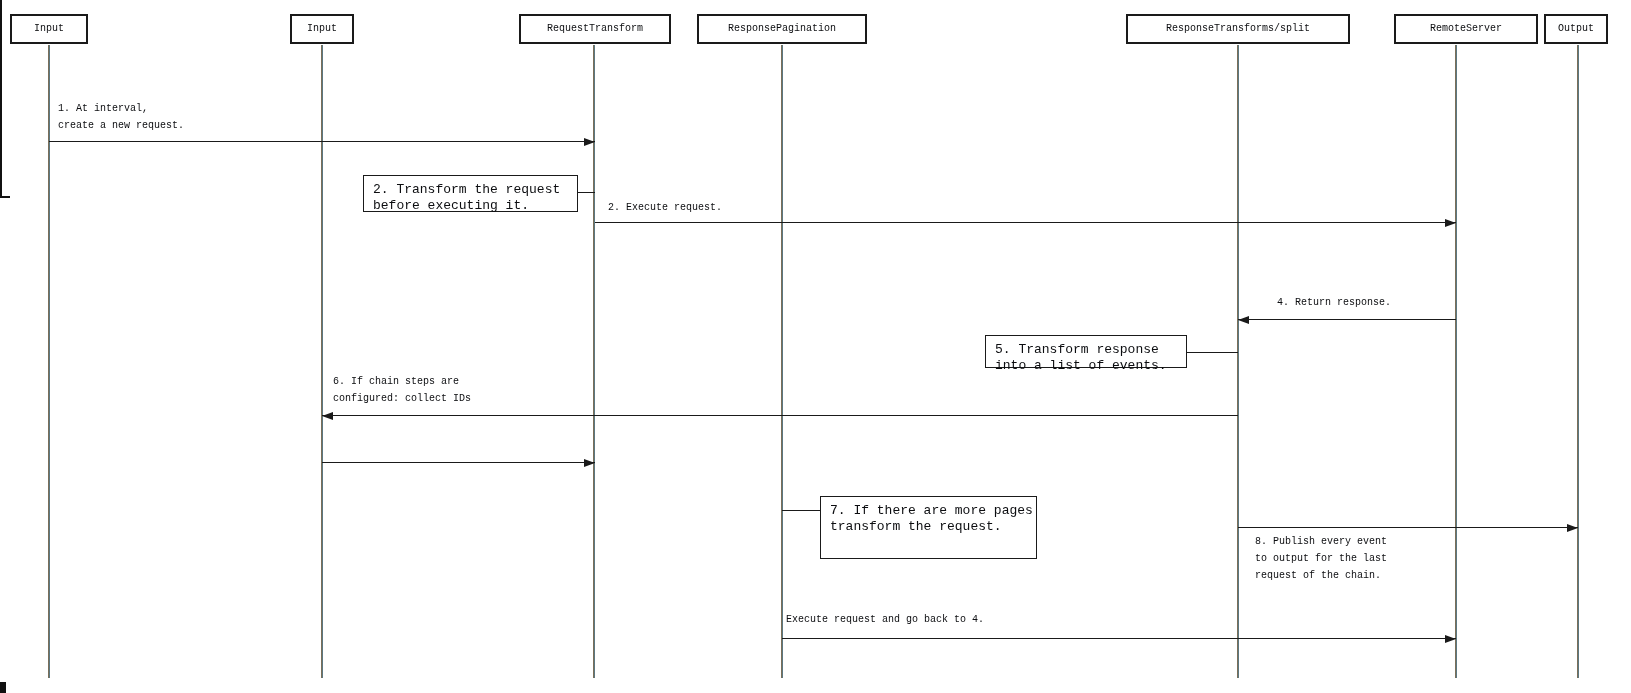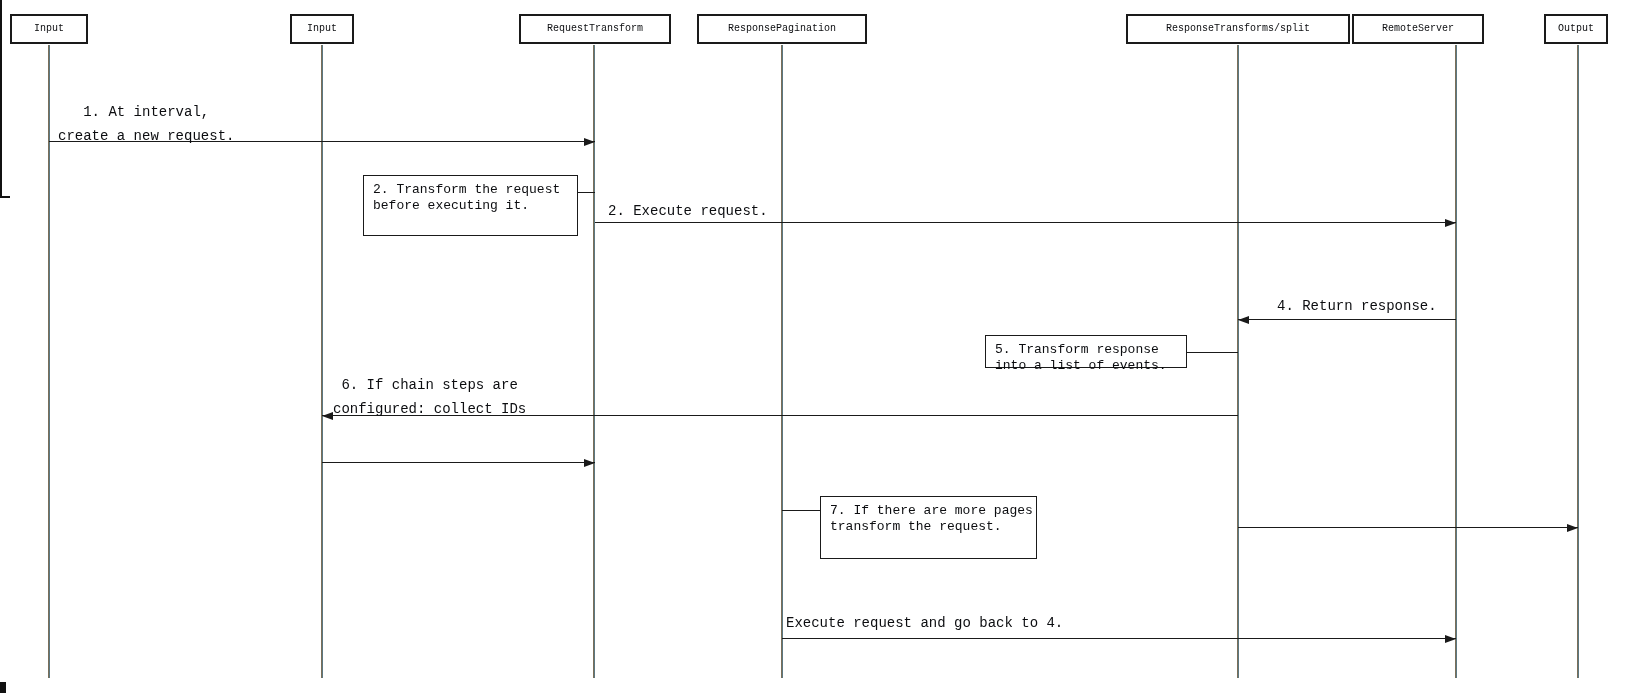--- a/index.html
+++ b/index.html
@@ -29,21 +29,21 @@
     border-top:4px solid transparent;border-bottom:4px solid transparent;
   }
   .head.right{right:0;border-left:11px solid var(--line,#1a1a1a);}
   .head.left{left:0;border-right:11px solid var(--line,#1a1a1a);}
   .note{
     position:absolute;box-sizing:border-box;
     border:1px solid var(--line,#1a1a1a);background:var(--bg,#fff);
     padding:6px 9px;font-size:13px;line-height:16px;white-space:pre;z-index:2;
   }
   .label{
-    position:absolute;font-size:14px;line-height:24px;white-space:pre;z-index:2;text-align:center;
+    position:absolute;font-size:10px;line-height:17px;white-space:pre;z-index:2;
   }
   .artifact{position:absolute;background:#111;z-index:4;}
 </style>
 </head>
 <body>
 
 <div id="canvas" style="--bg: #ffffff; --ink: #0c0d10; --line: #1a1a1a; --lifeline-a: #8a6a45; --lifeline-b: #4d7d95;">
 
   <div class="lifeline" style="left:48px"></div>
   <div class="lifeline" style="left:321px"></div>
@@ -51,30 +51,30 @@
   <div class="lifeline" style="left:781px"></div>
   <div class="lifeline" style="left:1237px"></div>
   <div class="lifeline" style="left:1455px"></div>
   <div class="lifeline" style="left:1577px"></div>
 
   <div class="pbox" style="left:10px;width:78px">Input</div>
   <div class="pbox" style="left:290px;width:64px">Input</div>
   <div class="pbox" style="left:519px;width:152px">RequestTransform</div>
   <div class="pbox" style="left:697px;width:170px">ResponsePagination</div>
   <div class="pbox" style="left:1126px;width:224px">ResponseTransforms/split</div>
-  <div class="pbox" style="left:1352px;width:132px">RemoteServer</div>
+  <div class="pbox" style="left:1394px;width:144px">RemoteServer</div>
   <div class="pbox" style="left:1544px;width:64px">Output</div>
 
   <div class="label" style="left:58px;top:100px">1. At interval,
 create a new request.</div>
   <div class="arrow" style="left:49px;top:141px;width:546px">
     <span class="head right"></span>
   </div>
 
-  <div class="note" style="left:363px;top:175px;width:215px;height:61px">2. Transform the request
+  <div class="note" style="left:363px;top:175px;width:215px;height:37px">2. Transform the request
 before executing it.</div>
   <div class="connector" style="left:578px;top:192px;width:17px"></div>
 
   <div class="label" style="left:608px;top:199px">2. Execute request.</div>
   <div class="arrow" style="left:595px;top:222px;width:861px">
     <span class="head right"></span>
   </div>
 
   <div class="label" style="left:1277px;top:294px">4. Return response.</div>
   <div class="arrow" style="left:1238px;top:319px;width:218px">
@@ -95,20 +95,23 @@
     <span class="head right"></span>
   </div>
 
   <div class="connector" style="left:782px;top:510px;width:38px"></div>
   <div class="note" style="left:820px;top:496px;width:217px;height:63px">7. If there are more pages
 transform the request.</div>
 
   <div class="arrow" style="left:1238px;top:527px;width:340px">
     <span class="head right"></span>
   </div>
+  <div class="label" style="left:1255px;top:533px">8. Publish every event
+to output for the last
+request of the chain.</div>
 
   <div class="label" style="left:786px;top:611px">Execute request and go back to 4.</div>
   <div class="arrow" style="left:782px;top:638px;width:674px">
     <span class="head right"></span>
   </div>
 
   <div class="artifact" style="left:0;top:0;width:2px;height:198px"></div>
   <div class="artifact" style="left:0;top:196px;width:10px;height:2px"></div>
   <div class="artifact" style="left:0;top:682px;width:6px;height:11px"></div>
 

